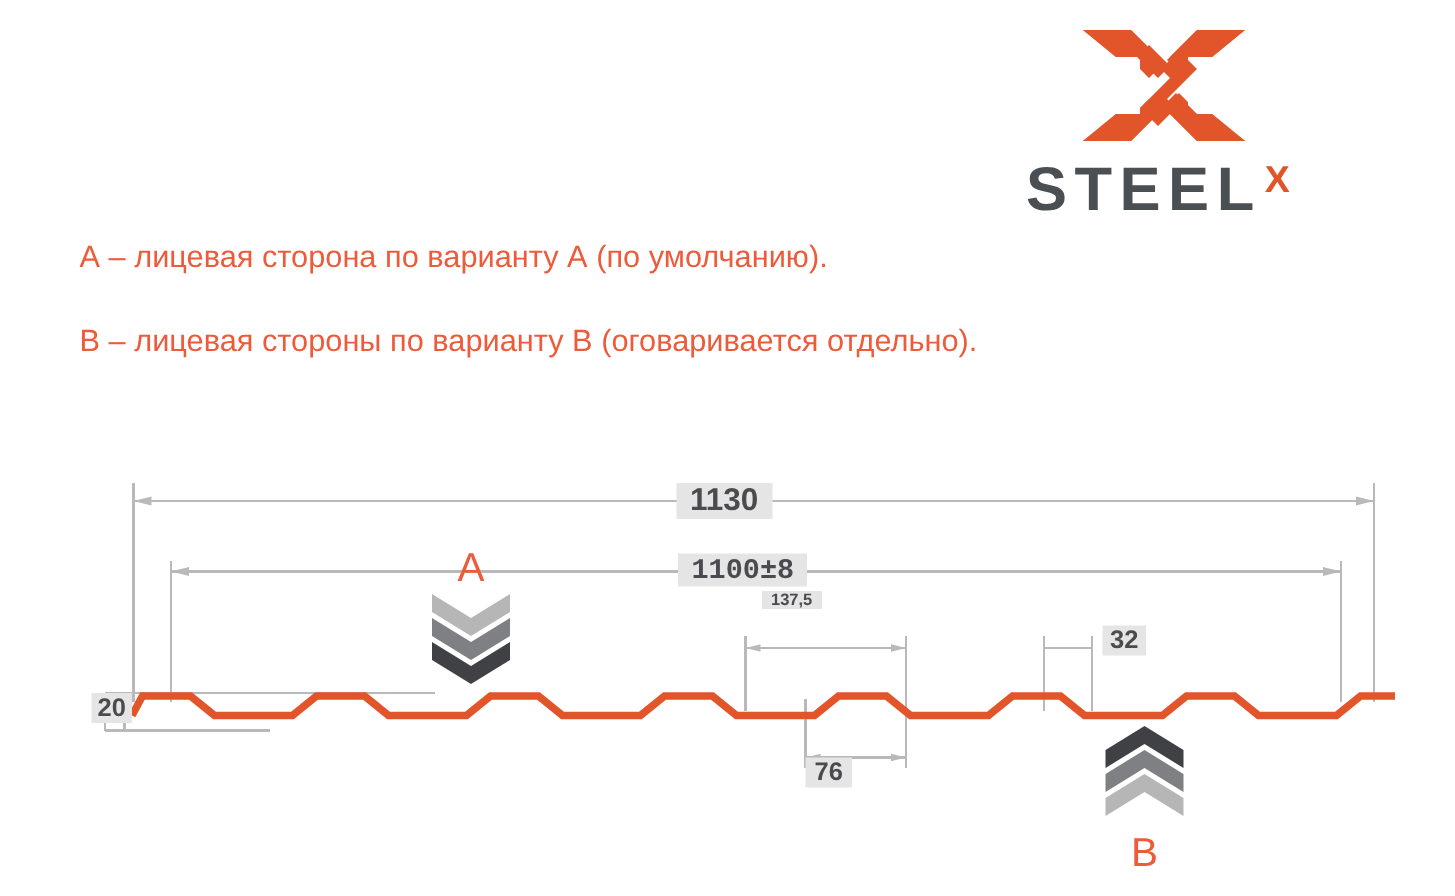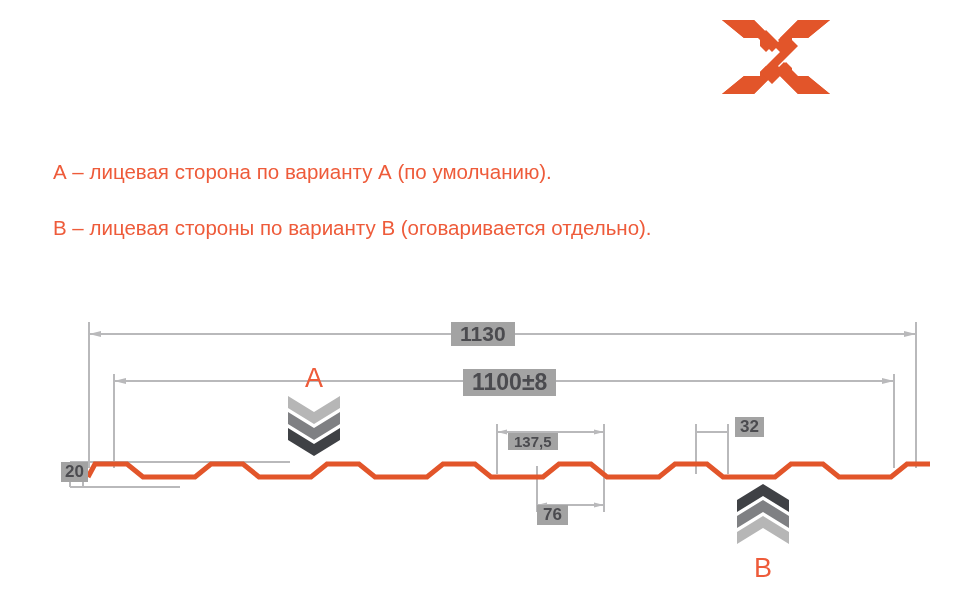--- a/index.html
+++ b/index.html
@@ -82,40 +82,41 @@
     width: 970px;
     height: 597px;
   }
 
   
   .dim-text {
     position: absolute;
     font-family: "Liberation Sans", sans-serif;
     font-weight: bold;
     color: #4b4b4f;
-    background: #a3a3a3;
+    background: #e5e5e5;
     white-space: nowrap;
     text-align: center;
   }
   .dim-1130 {
     left: 451px;
     top: 322px;
     font-size: 21px;
     padding: 0 9px;
   }
   .dim-1100 {
-    left: 463px;
+    left: 452px;
     top: 369px;
-    font-size: 23px;
+    font-size: 19px;
     padding: 0 9px;
+    font-family: Liberation Mono, monospace;
   }
   .dim-1375 {
     left: 508px;
-    top: 433px;
-    font-size: 15px;
+    top: 394px;
+    font-size: 11px;
     padding: 0 6px;
   }
   .dim-32 {
     left: 735px;
     top: 417px;
     font-size: 17px;
     padding: 0 5px;
   }
   .dim-67 {
     left: 537px;
@@ -167,20 +168,24 @@
           <path d="M2 80 L34 80 L54 60 L46 52 L40 58 L40 62 L32 62 L24 62 Z"></path>
 
           <polygon points="110,80 78,80 60,62 88,62"></polygon>
           <path d="M110 80 L78 80 L56 58 L66 48 L72 54 L72 62 L80 62 L88 62 Z"></path>
 
           <path d="M66 20 L78 32 L58 52 L64 58 L52 70 L40 58 L60 38 L54 32 Z"></path>
           <path d="M46 16 L60 30 L52 38 L38 24 Z"></path>
           <path d="M64 48 L78 62 L70 70 L56 56 Z"></path>
         </g>
       </svg>
+    </div>
+    <div class="logo-word">
+      <span class="logo-steel">STEEL</span>
+      <span class="logo-x">X</span>
     </div>
   </div>
 
   <div class="legend-line legend-b">В – лицевая стороны по варианту В (оговаривается отдельно).</div>
   <div class="legend-line legend-a">А – лицевая сторона по варианту А (по умолчанию).</div>
 
   <svg class="drawing" viewBox="0 0 970 597" width="970" height="597" xmlns="http://www.w3.org/2000/svg">
 
     <g stroke="#b9b9bb" stroke-width="1.6" fill="none" shape-rendering="crispEdges">
 

